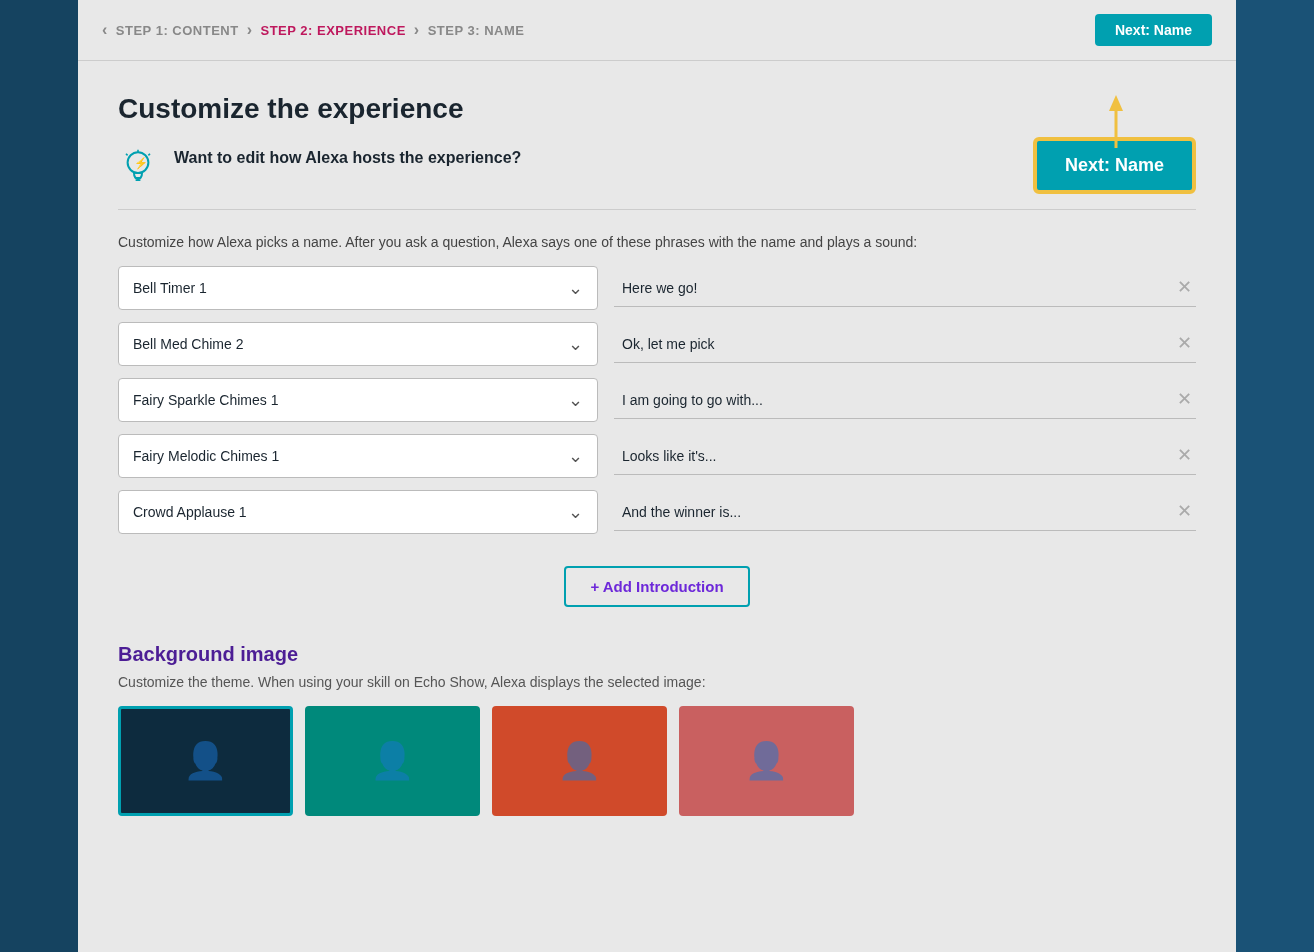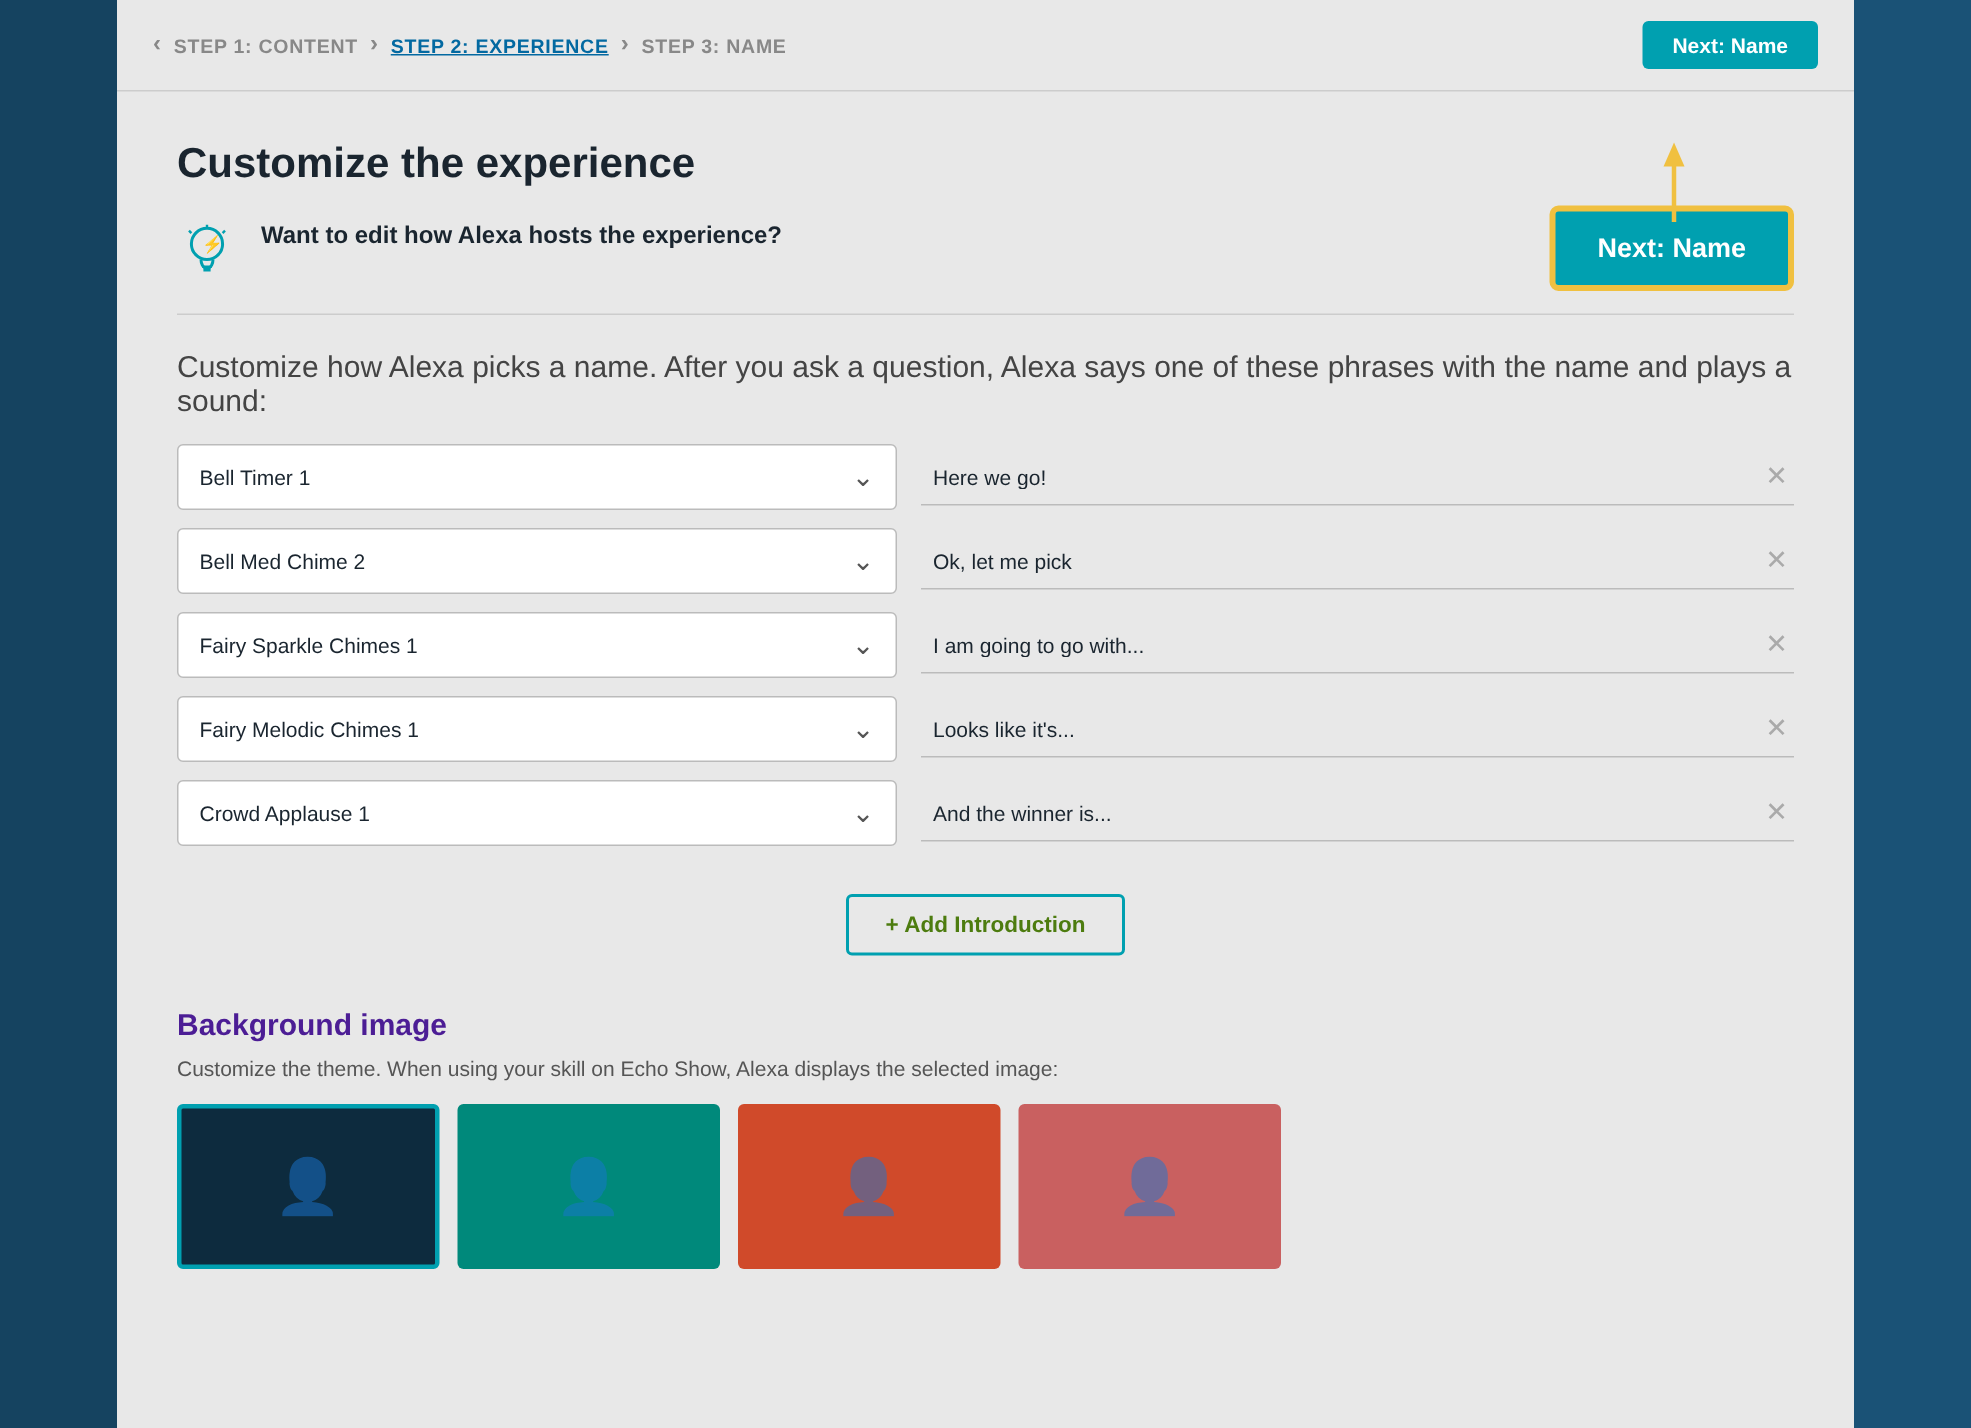--- a/index.html
+++ b/index.html
@@ -34,22 +34,21 @@
       align-items: center;
       gap: 8px;
       font-size: 13px;
       font-weight: 600;
       letter-spacing: 0.5px;
     }
     .step-inactive {
       color: #888;
     }
     .step-active {
-      color: #0369a1;
-      text-decoration: underline;
+      color: #be185d;
     }
     .step-separator {
       color: #888;
       font-size: 16px;
     }
     .btn-next-header {
       background: #00a0b0;
       color: white;
       border: none;
       border-radius: 4px;
@@ -114,21 +113,21 @@
       right: 60px;
       width: 80px;
       height: 60px;
     }
     .divider {
       border: none;
       border-top: 1px solid #ccc;
       margin: 16px 0 24px 0;
     }
     .customize-desc {
-      font-size: 20px;
+      font-size: 14px;
       color: #444;
       margin-bottom: 16px;
     }
     .intro-rows {
       display: flex;
       flex-direction: column;
       gap: 0;
     }
     .intro-row {
       display: flex;
@@ -181,21 +180,21 @@
       cursor: pointer;
       padding: 0 4px;
       margin-left: 8px;
     }
     .add-intro-btn {
       display: flex;
       align-items: center;
       gap: 8px;
       border: 2px solid #00a0b0;
       background: transparent;
-      color: #4d7c0f;
+      color: #6d28d9;
       border-radius: 4px;
       padding: 10px 24px;
       font-size: 15px;
       font-weight: 600;
       cursor: pointer;
       margin: 20px auto 16px auto;
       width: fit-content;
     }
     .bg-image-section {
       margin-top: 36px;

